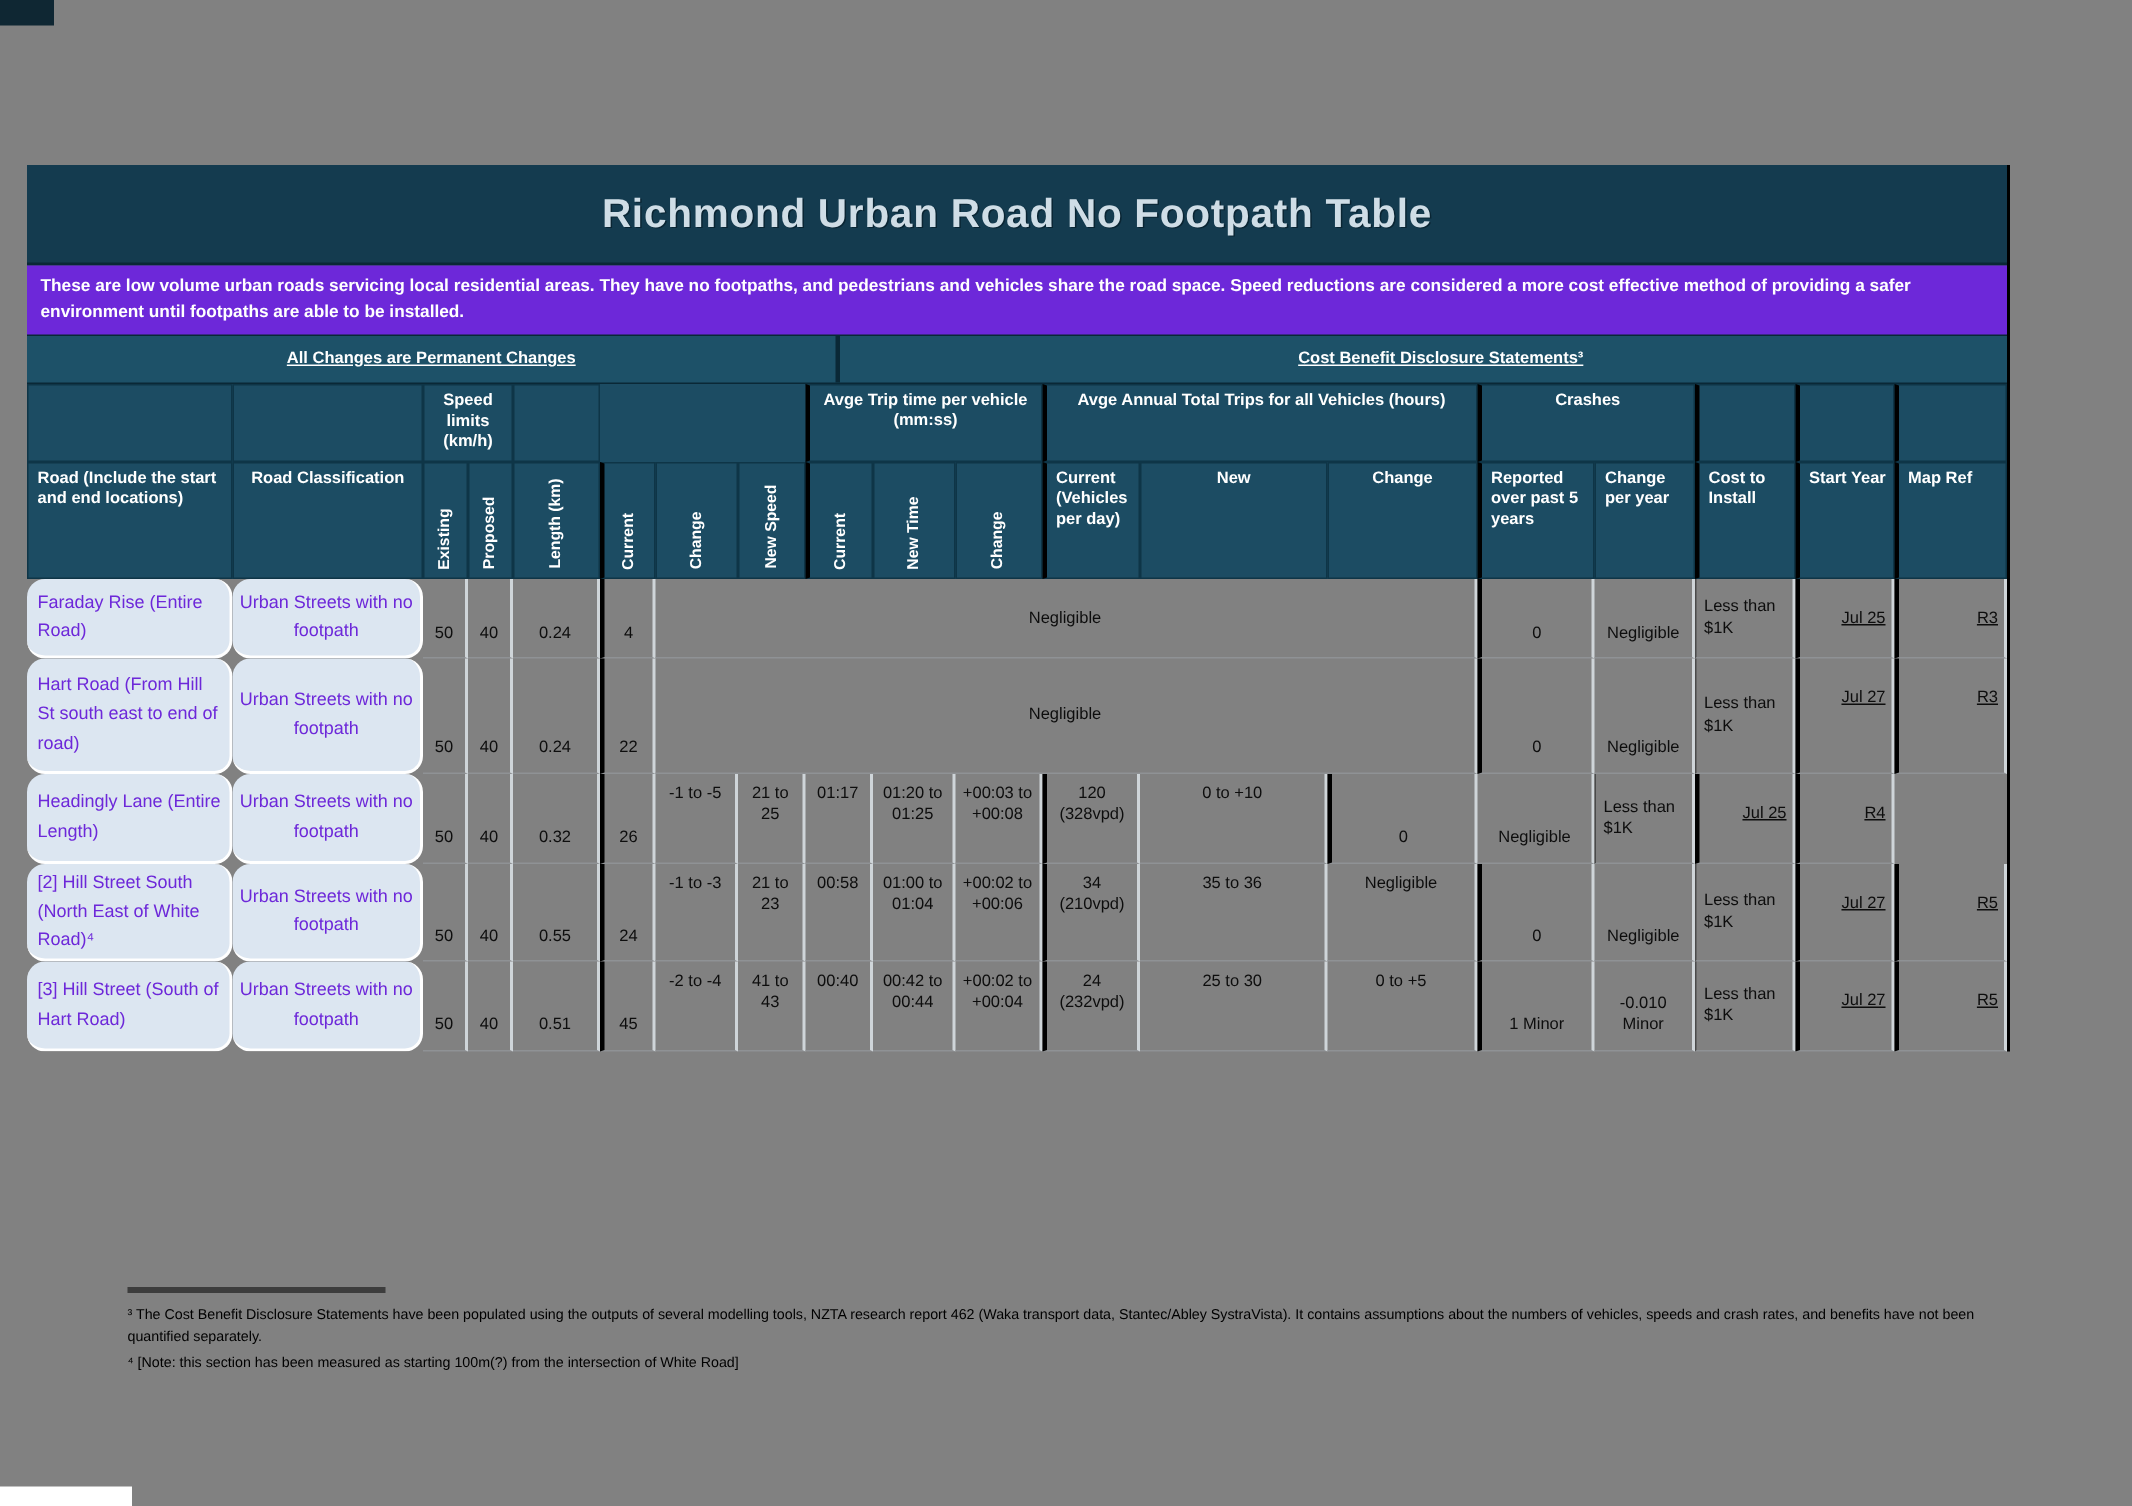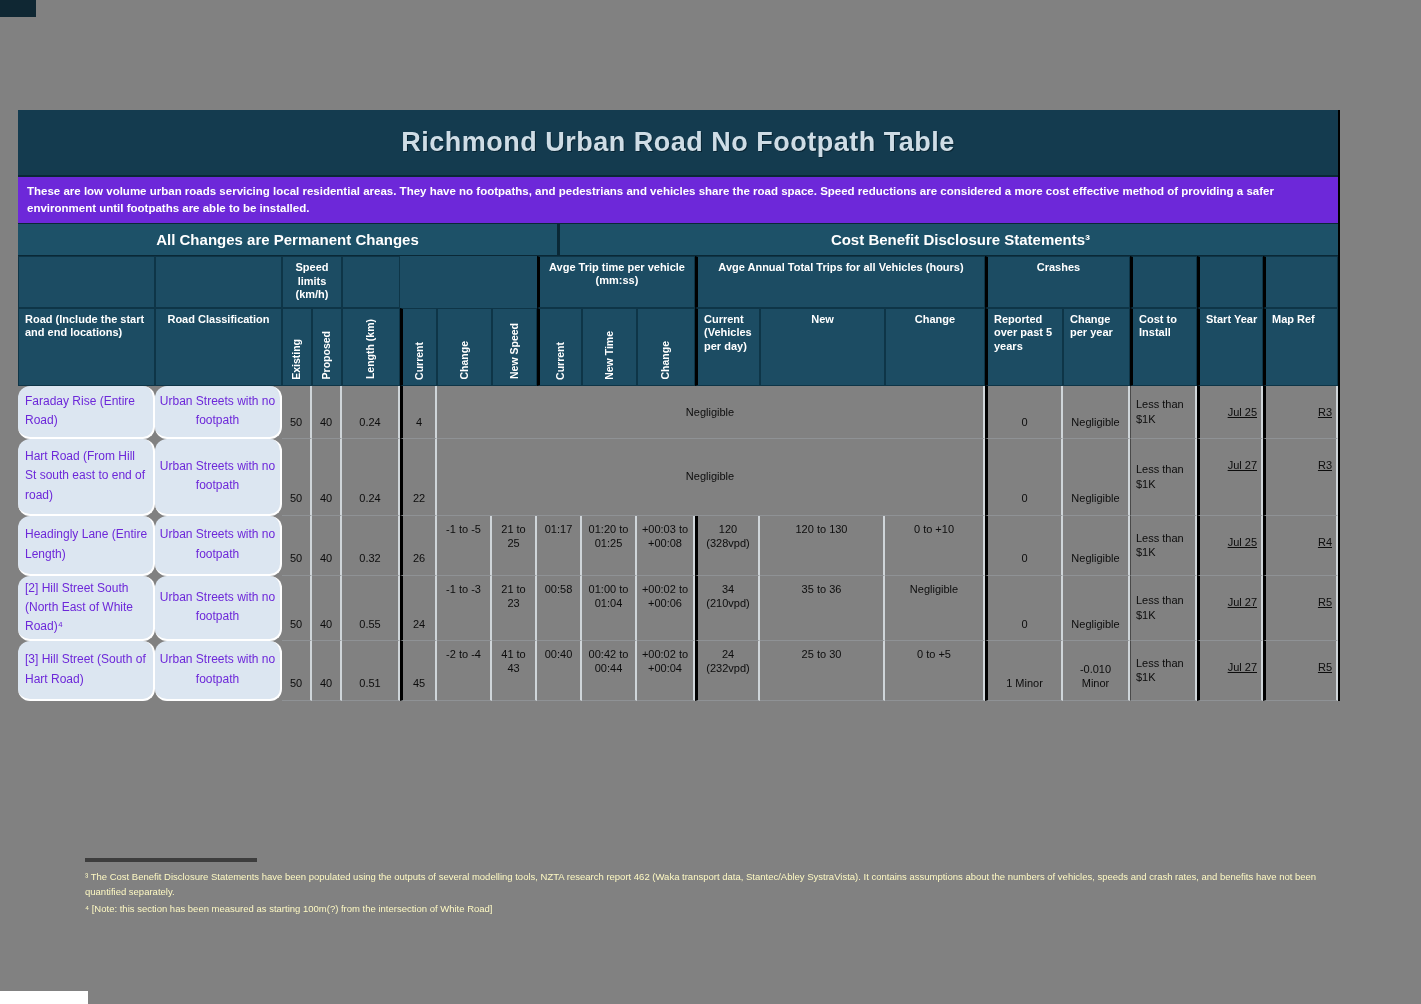--- a/index.html
+++ b/index.html
@@ -12,21 +12,21 @@
   :root{--cols:137px 127px 30px 30px 58px 37px 55px 45px 45px 55px 58px 65px 125px 100px 78px 67px 67px 66px 75px;}
 
   .title-bar{height:65px;background:#143b4f;border-bottom:2px solid #0a2836;
              display:flex;align-items:center;justify-content:center;}
   .title-bar h1{margin:0;font-size:27px;letter-spacing:.5px;color:#cfdde6;
                 text-shadow:1px 1px 0 #0a2533;font-weight:bold;}
   .intro{background:#6d28d9;color:#fff;font-size:11.5px;font-weight:bold;line-height:1.5;
          padding:6px 9px 5px 9px;min-height:36px;border-bottom:1px solid #0a2836;box-sizing:border-box;}
   .bandrow{display:flex;height:31px;background:#1d5168;border-bottom:1px solid #0a2836;}
   .band{display:flex;align-items:center;justify-content:center;color:#fff;
-        font-weight:bold;font-size:15px;}
+        font-weight:bold;font-size:11px;text-decoration:underline;}
   .band.l{width:542px;border-right:3px solid #0a2836;box-sizing:border-box;}
   .band.r{flex:1;margin-left:23px;}
 
   .hgrid{display:grid;grid-template-columns:var(--cols);grid-template-rows:52px 78px;background:#1c4c63;}
   .hc{border:1px solid #0e3547;color:#fff;font-weight:bold;font-size:11px;line-height:1.25;
       display:flex;align-items:flex-start;justify-content:center;text-align:center;
       padding:4px 3px;box-sizing:border-box;}
   .hc.mid{align-items:center;}
   .hc.left{justify-content:flex-start;text-align:left;padding-left:6px;}
   .hc.blkl{border-left:3px solid #000;}
@@ -44,21 +44,21 @@
   .light.road{align-items:center;text-align:left;padding-left:7px;padding-right:4px;}
   .light.cls{align-items:center;justify-content:center;text-align:center;}
   .num{align-items:flex-end;justify-content:center;text-align:center;padding-bottom:9px;}
   .rng{align-items:flex-start;justify-content:center;text-align:center;padding-top:6px;}
   .mrg{align-items:center;justify-content:center;text-align:center;}
   .cost{align-items:center;justify-content:flex-start;text-align:left;padding-left:5px;}
   .topcell{align-items:flex-start;justify-content:flex-end;text-align:left;padding:19px 4px;text-decoration:underline;}
   .blkl{border-left:3px solid #000;}
   .thinl{border-left:1px solid #4a4a4a;}
 
-  .footnotes{position:absolute;left:85px;top:858px;width:1238px;color:#fef9c3;}
+  .footnotes{position:absolute;left:85px;top:858px;width:1238px;color:#000000;}
   .fn-rule{width:172px;height:4px;background:#3d3d3d;margin-bottom:8px;}
   .footnotes p{margin:0 0 3px 0;font-size:9.5px;line-height:1.55;}
 </style>
 </head>
 <body>
 
 <div class="corner-mark"></div>
 <div class="bottom-strip"></div>
 
 <div class="table-wrap">
@@ -234,23 +234,20 @@
         <div class="dc rng">
           <span>01:20 to 01:25</span>
         </div>
         <div class="dc rng">
           <span>+00:03 to +00:08</span>
         </div>
         <div class="dc rng blkl">
           <span>120 (328vpd)</span>
         </div>
         <div class="dc rng">
-          <span>120 to 130</span>
-        </div>
-        <div class="dc rng">
           <span>0 to +10</span>
         </div>
         <div class="dc num blkl">
           <span>0</span>
         </div>
         <div class="dc num">
           <span>Negligible</span>
         </div>
         <div class="dc cost thinl">
           <span>Less than $1K</span>

